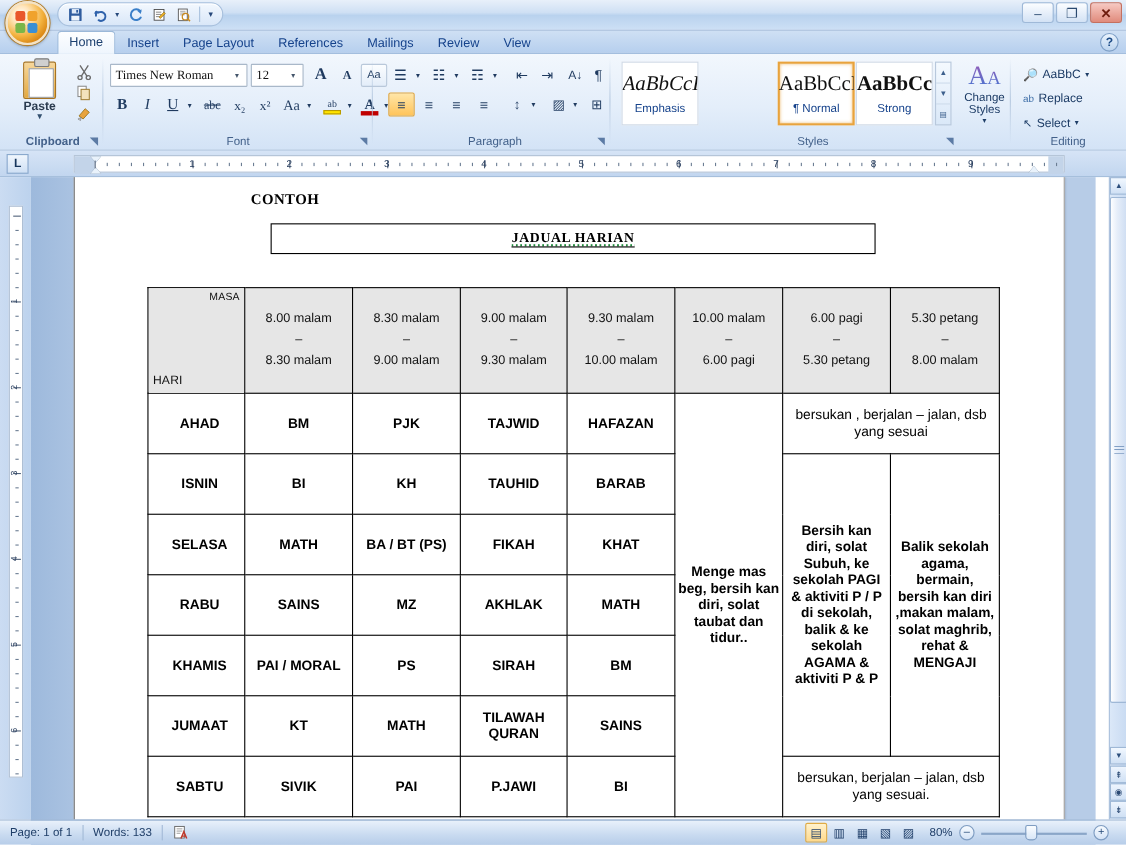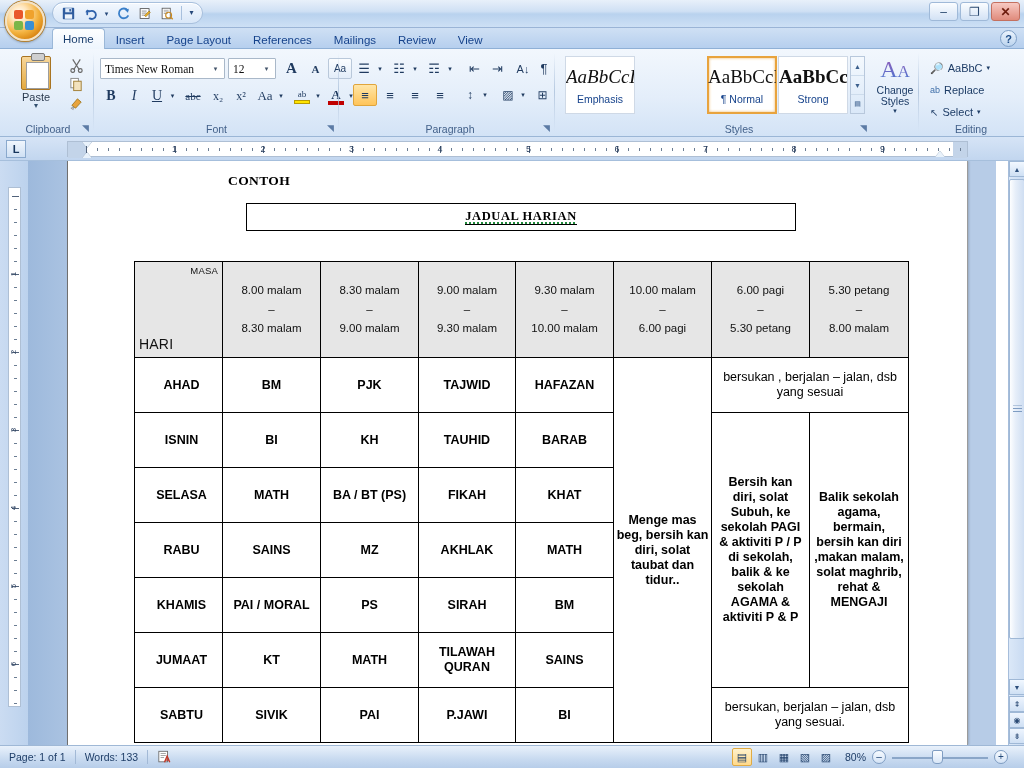--- a/index.html
+++ b/index.html
@@ -232,21 +232,21 @@
   
   table.sched{
     position:absolute; left:66px; top:100px; border-collapse:collapse; table-layout:fixed;
     width:774px;
     font-family:Liberation Sans, sans-serif;
   }
   table.sched td{ border:1px solid #000; vertical-align:middle; text-align:center; padding:2px 2px; }
   .hdr td{ background:#e6e6e6; font-size:11.5px; color:#111; height:96px; }
   .corner{ position:relative; }
   .corner .masa{ position:absolute; right:4px; top:3px; font-size:9.5px; letter-spacing:.2px;}
-  .corner .hari{ position:absolute; left:4px; bottom:5px; font-size:14px; letter-spacing:.2px;}
+  .corner .hari{ position:absolute; left:4px; bottom:5px; font-size:11px; letter-spacing:.2px;}
   .timecell div{ line-height:19px; white-space:nowrap; }
 
   .body td{ font-weight:bold; font-size:12.5px; color:#000; height:55px; line-height:15px; }
   .daycell{ text-align:left; padding-left:8px !important; font-size:11.5px; }
   .bigmerge{ font-size:13.5px; line-height:28px; font-weight:bold; }
   .tallmerge{ font-size:11.5px; line-height:16px; font-weight:bold; padding:3px 4px !important; }
   .notecell{ font-weight:normal !important; font-size:10.5px; line-height:14px; color:#222; }
 
   
   .vsbar{
@@ -361,21 +361,21 @@
       <div class="tab">References</div>
       <div class="tab">Mailings</div>
       <div class="tab">Review</div>
       <div class="tab">View</div>
     </div>
     <div class="helpq">?</div>
   </div>
 
   <div class="ribbon">
 
-    <div class="grp" style="left:2px; width:92px;">
+    <div class="grp" style="left:2px; width:92px;font-weight:bold;">
       <div class="paste-big">
         <div class="clipicon"></div>
         <div class="pastelabel">Paste</div>
         <div class="tinyarrow">▾</div>
       </div>
       <div class="mini-col">
         <div class="mini">
           <svg width="15" height="15" viewBox="0 0 16 16">
               <path d="M4 1.5 L11 12.5 M12 1.5 L5 12.5" stroke="#6b6b6b" stroke-width="1.3"></path>
               <circle cx="4" cy="13.4" r="2" fill="none" stroke="#6b6b6b" stroke-width="1.3"></circle>

